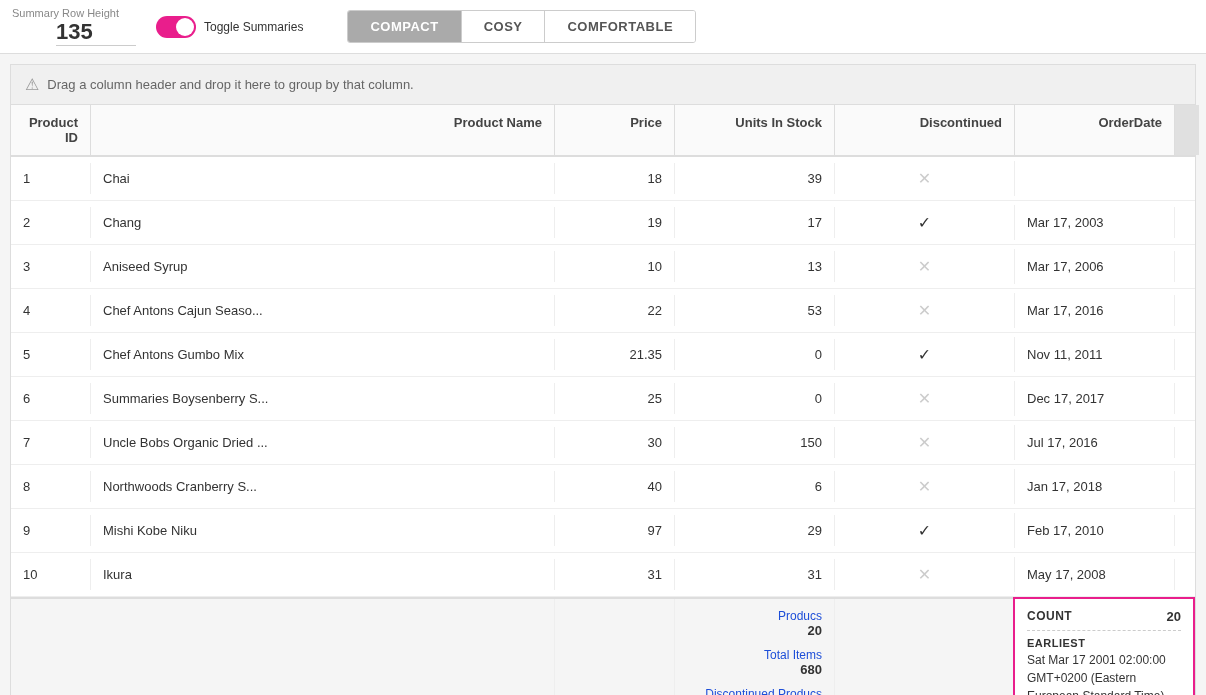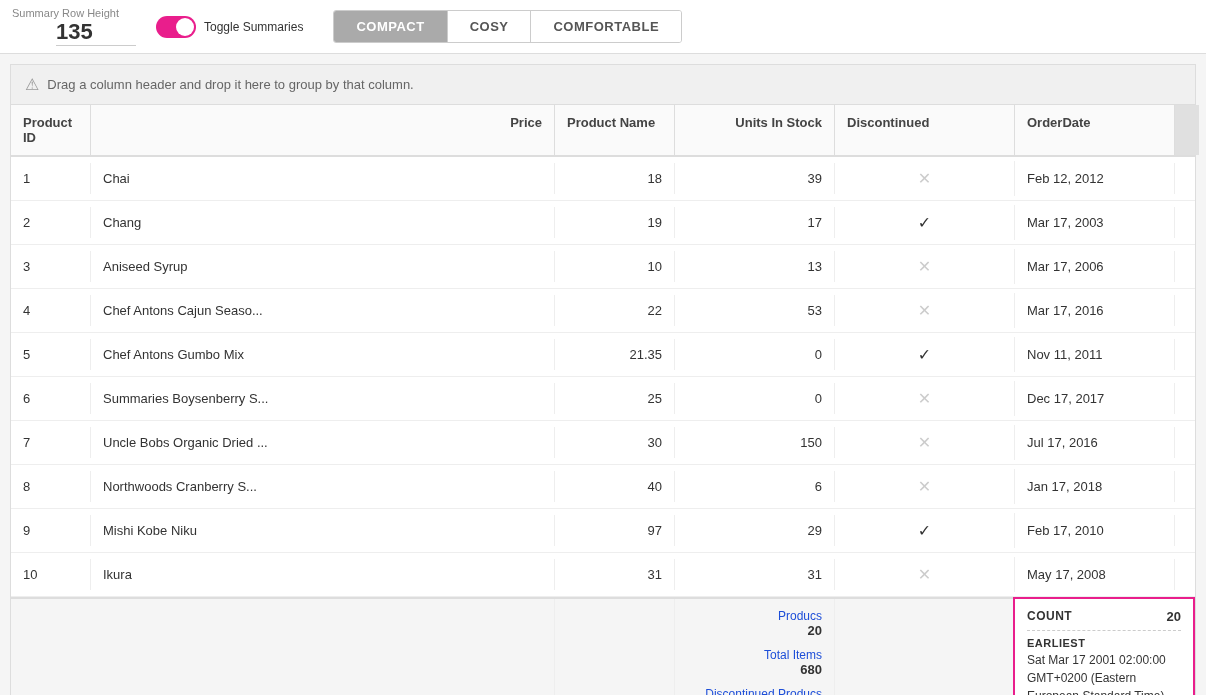--- a/index.html
+++ b/index.html
@@ -61,21 +61,21 @@
     }
     .toggle-label {
       font-size: 12px;
       color: #333;
     }
     .view-switcher {
       display: flex;
       border: 1px solid #ccc;
       border-radius: 3px;
       overflow: hidden;
-      margin-left: 10px;
+      margin-left: 24px;
     }
     .view-btn {
       padding: 8px 22px;
       font-size: 13px;
       font-weight: bold;
       cursor: pointer;
       border: none;
       background: #fff;
       color: #555;
       border-right: 1px solid #ccc;
@@ -110,20 +110,21 @@
       grid-template-columns: 80px 1fr 120px 160px 180px 160px 20px;
       background: #fafafa;
       border-bottom: 2px solid #ddd;
     }
     .grid-header-cell {
       padding: 10px 12px;
       font-weight: bold;
       color: #444;
       font-size: 13px;
       border-right: 1px solid #ddd;
+      text-align: right;
     }
     .grid-header-cell.right { text-align: right; }
     .grid-body { }
     .grid-row {
       display: grid;
       grid-template-columns: 80px 1fr 120px 160px 180px 160px 20px;
       border-bottom: 1px solid #eee;
       min-height: 44px;
       align-items: center;
     }
@@ -236,38 +237,37 @@
 
 <div class="grid-container">
 
   <div class="group-drop-zone">
     <span class="drag-icon">⚠</span>
     <span>Drag a column header and drop it here to group by that column.</span>
   </div>
 
   <div class="grid-header">
     <div class="grid-header-cell">Product ID</div>
+    <div class="grid-header-cell">Product Name</div>
     <div class="grid-header-cell right">Price</div>
-    <div class="grid-header-cell">Product Name</div>
     <div class="grid-header-cell right">Units In Stock</div>
     <div class="grid-header-cell">Discontinued</div>
     <div class="grid-header-cell">OrderDate</div>
     <div class="grid-header-cell" style="border-right:none;background:#e0e0e0;"></div>
   </div>
 
   <div class="grid-body" id="grid-body">
       <div class="grid-row">
     <div class="grid-cell">1</div>
     <div class="grid-cell">Chai</div>
     <div class="grid-cell right">18</div>
     <div class="grid-cell right">39</div>
     <div class="grid-cell center">
           <span class="x-mark">✕</span>
         </div>
-    <div class="grid-cell">Feb 12, 2012</div>
     <div class="grid-cell" style="background:#e8e8e8; border:none; padding:0;"></div>
   </div>
       <div class="grid-row">
     <div class="grid-cell">2</div>
     <div class="grid-cell">Chang</div>
     <div class="grid-cell right">19</div>
     <div class="grid-cell right">17</div>
     <div class="grid-cell center">
           <span class="check-mark">✓</span>
         </div>

